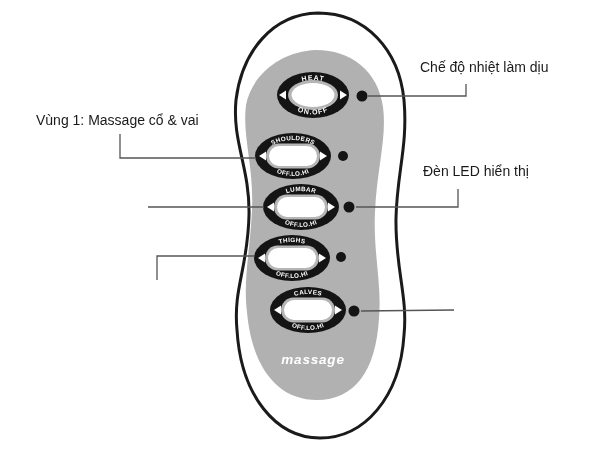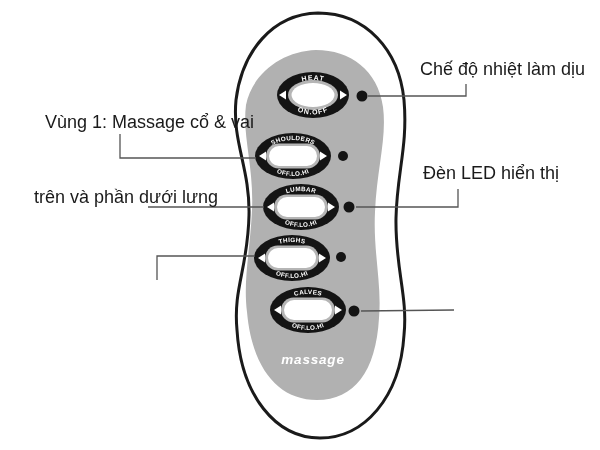--- a/index.html
+++ b/index.html
@@ -2,26 +2,26 @@
 <html><head>
 <meta charset="utf-8">
 <style>
   html,body{margin:0;padding:0;background:#ffffff;}
   .stage{
     position:relative;width:600px;height:450px;background:#ffffff;overflow:hidden;
     font-family:"Liberation Sans","DejaVu Sans",sans-serif;
   }
   .stage svg{position:absolute;left:0;top:0;}
   .ann{
-    position:absolute;font-size:18px;color:#1a1a1a;white-space:nowrap;
+    position:absolute;font-size:14px;color:#1a1a1a;white-space:nowrap;
     font-family:"Liberation Sans","DejaVu Sans",sans-serif;
   }
   .ann .l2{display:block;}
   #ann-heat{left:420px;top:59px;}
-  #ann-zone1{left:45px;top:112px;}
+  #ann-zone1{left:36px;top:112px;}
   #ann-zone2{left:34px;top:183px;line-height:29px;}
   #ann-zone3{left:50px;top:281px;}
   #ann-led{left:423px;top:163px;text-align:center;}
   #ann-zone4{left:420px;top:289px;line-height:28px;}
   .btxt{
     font-family:"Liberation Sans","DejaVu Sans",sans-serif;
     font-weight:700;font-size:6.3px;fill:#ffffff;letter-spacing:.35px;
   }
   .btxt-lg{font-size:7px;letter-spacing:.9px;}
   .brand{
@@ -116,17 +116,16 @@
     <polyline class="connector" points="120,134 120,158 256,158"></polyline>
     <polyline class="connector" points="148,207 264,207"></polyline>
     <polyline class="connector" points="157,280 157,256 255,256"></polyline>
     <polyline class="connector" points="356,207 458,207 458,189"></polyline>
     <polyline class="connector" points="361,311 454,310"></polyline>
   </svg>
 
   <div class="ann" id="ann-heat">Chế độ nhiệt làm dịu</div>
   <div class="ann" id="ann-zone1">Vùng 1: Massage cổ &amp; vai</div>
   <div class="ann" id="ann-zone2">
-    <span class="l2">trên và phần dưới lưng</span>
   </div>
   <div class="ann" id="ann-led">Đèn LED hiển thị</div>
 
 </div>
 
 </body></html>

